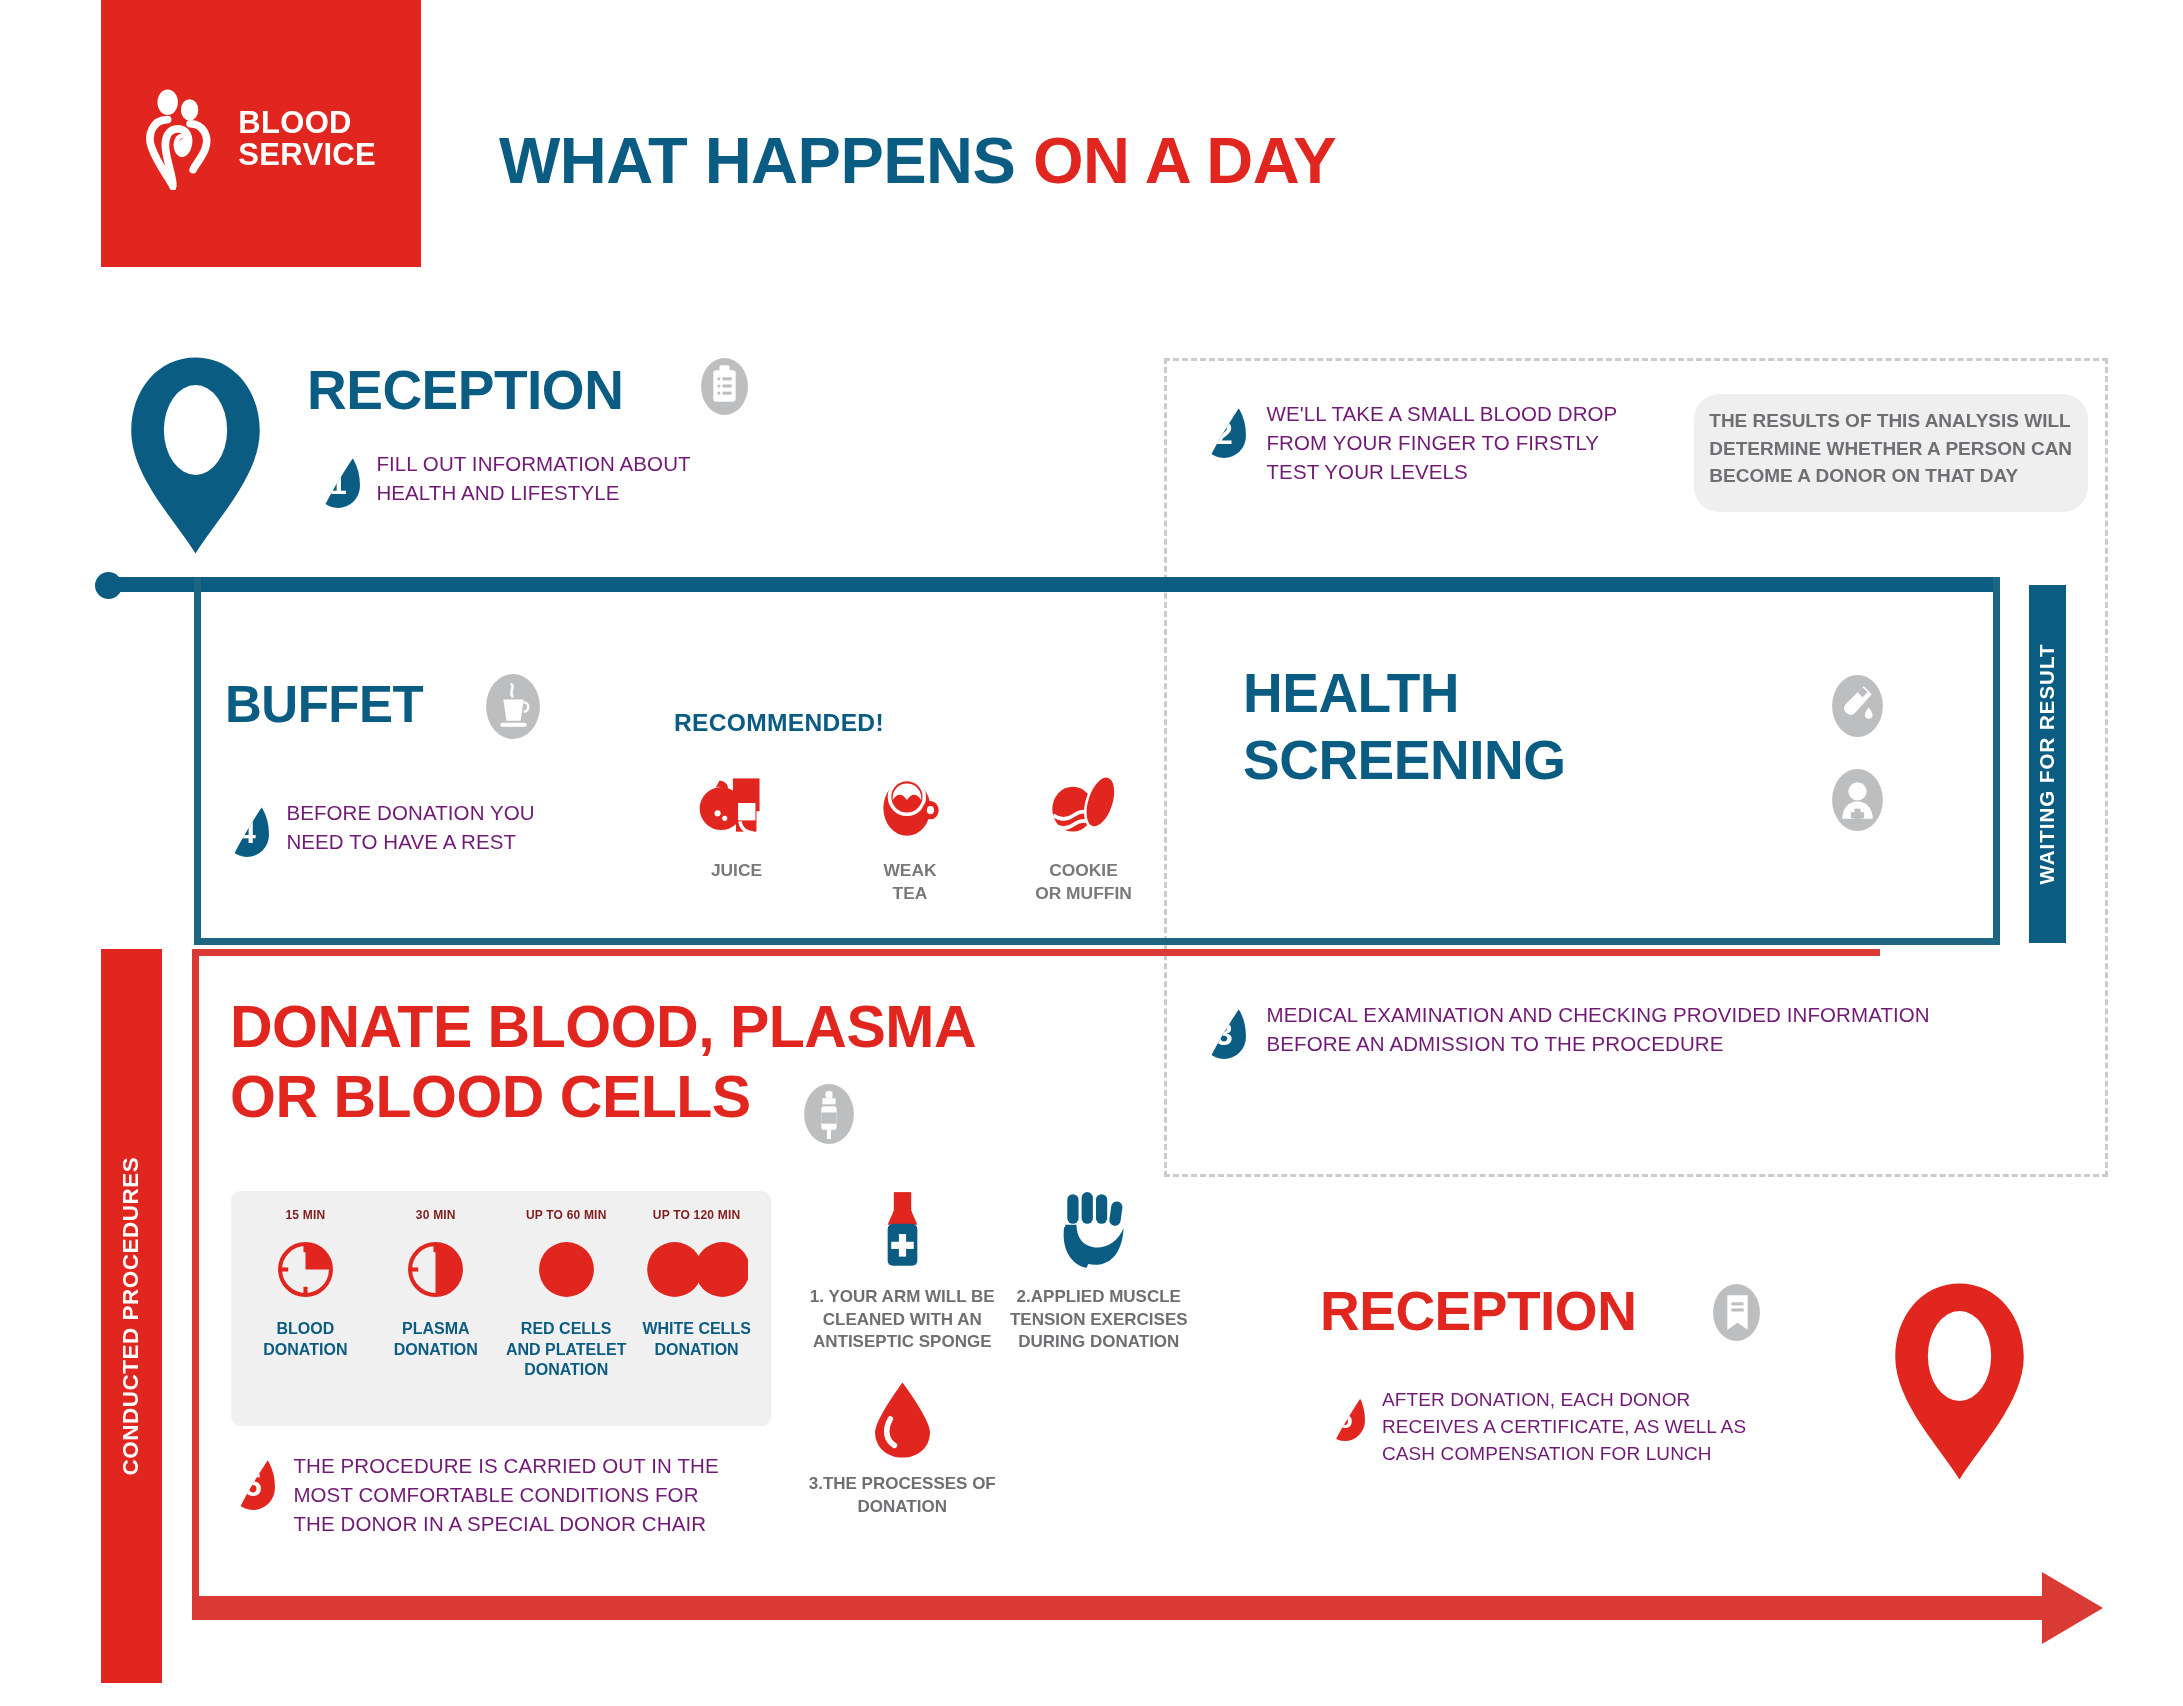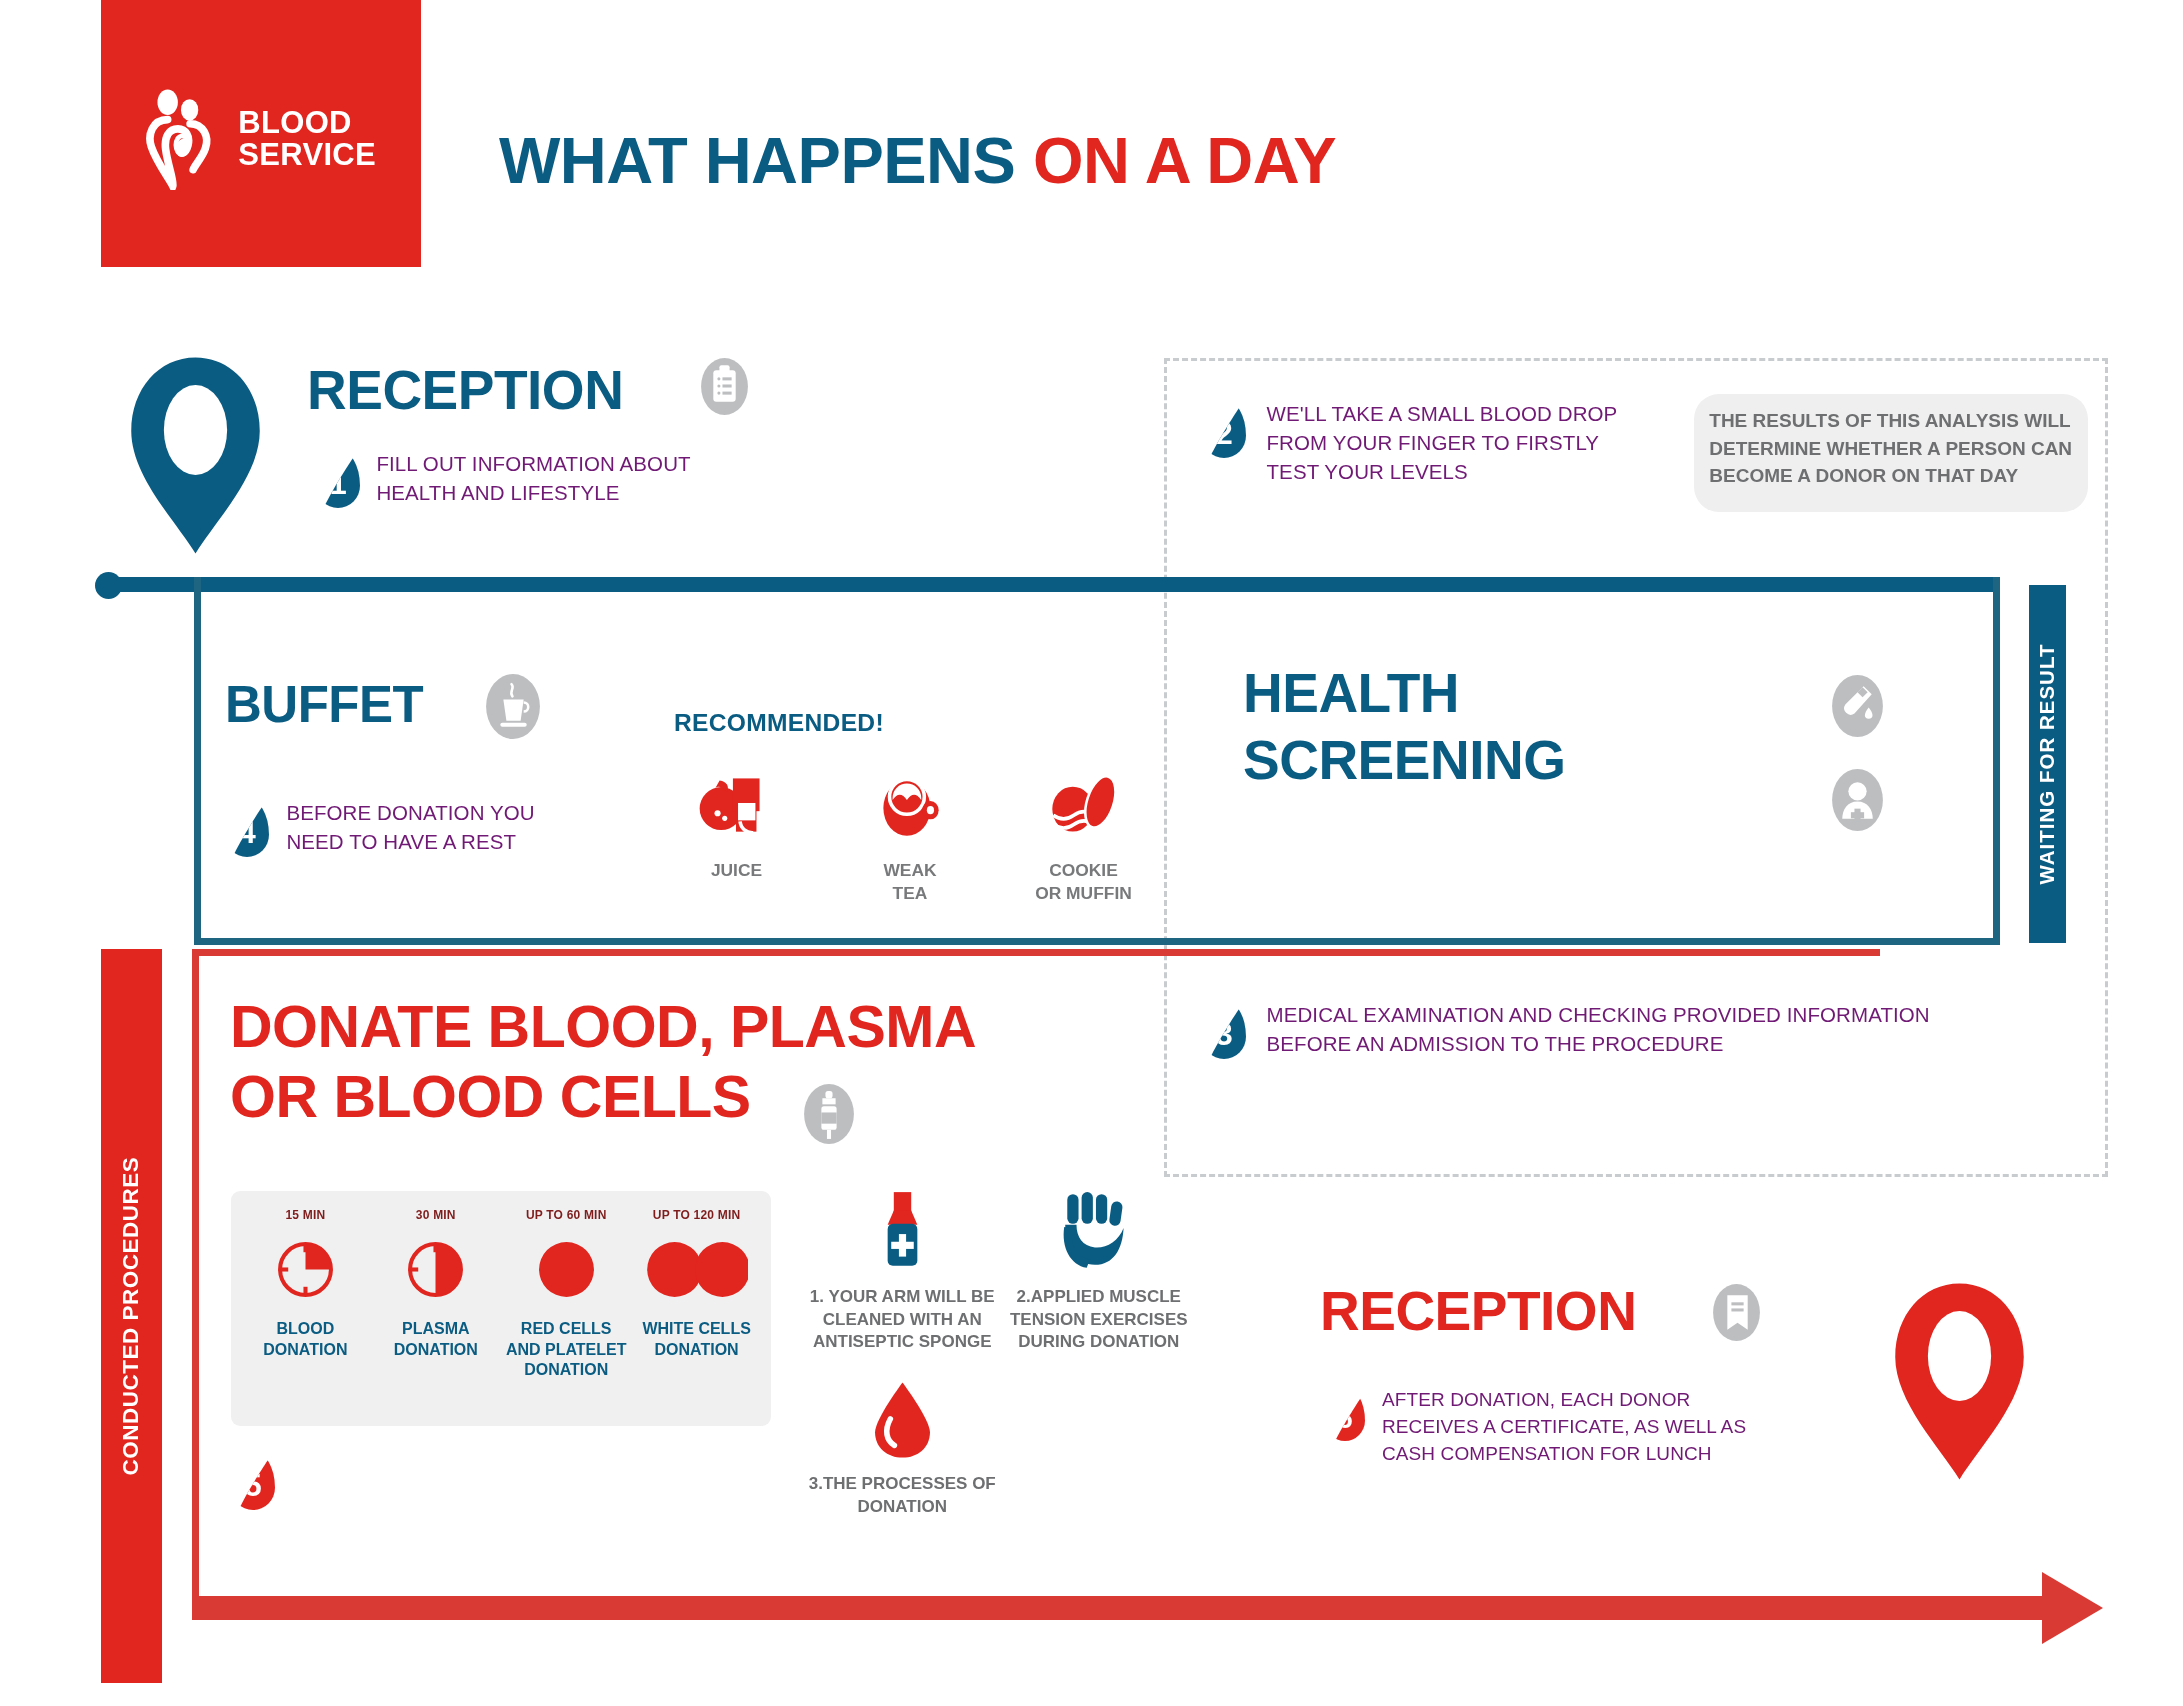--- a/index.html
+++ b/index.html
@@ -415,20 +415,21 @@
         <path d="M60 6 C60 6 114 78 114 104 C114 134 90 154 60 154 C30 154 6 134 6 104 C6 78 60 6 60 6 Z" fill="#E1251F"></path>
         <path d="M36 78 c-12 22 -8 42 8 52" stroke="#fff" stroke-width="11" fill="none" stroke-linecap="round"></path>
       </svg>
     </div>
     <div class="plabel cond">3.THE PROCESSES OF DONATION</div>
   </div>
 </div>
 
 <div id="step5">
   <div class="badge drop red">5</div>
+  <div class="steptext cond" style="width:435px">THE PROCEDURE IS CARRIED OUT IN THE MOST COMFORTABLE CONDITIONS FOR THE DONOR IN A SPECIAL DONOR CHAIR</div>
 </div>
 
 <div id="reception2-title" class="sectitle cond">RECEPTION</div>
 <svg id="reception2-icon" viewBox="0 0 92 112">
   <ellipse cx="46" cy="56" rx="46" ry="56" fill="#BCBEC0"></ellipse>
   <path d="M28 22 h40 v68 l-20 -14 l-20 14 Z" fill="#fff"></path>
   <rect x="36" y="36" width="24" height="6" fill="#BCBEC0"></rect>
   <rect x="36" y="48" width="24" height="6" fill="#BCBEC0"></rect>
 </svg>
 <div id="reception2-step">

